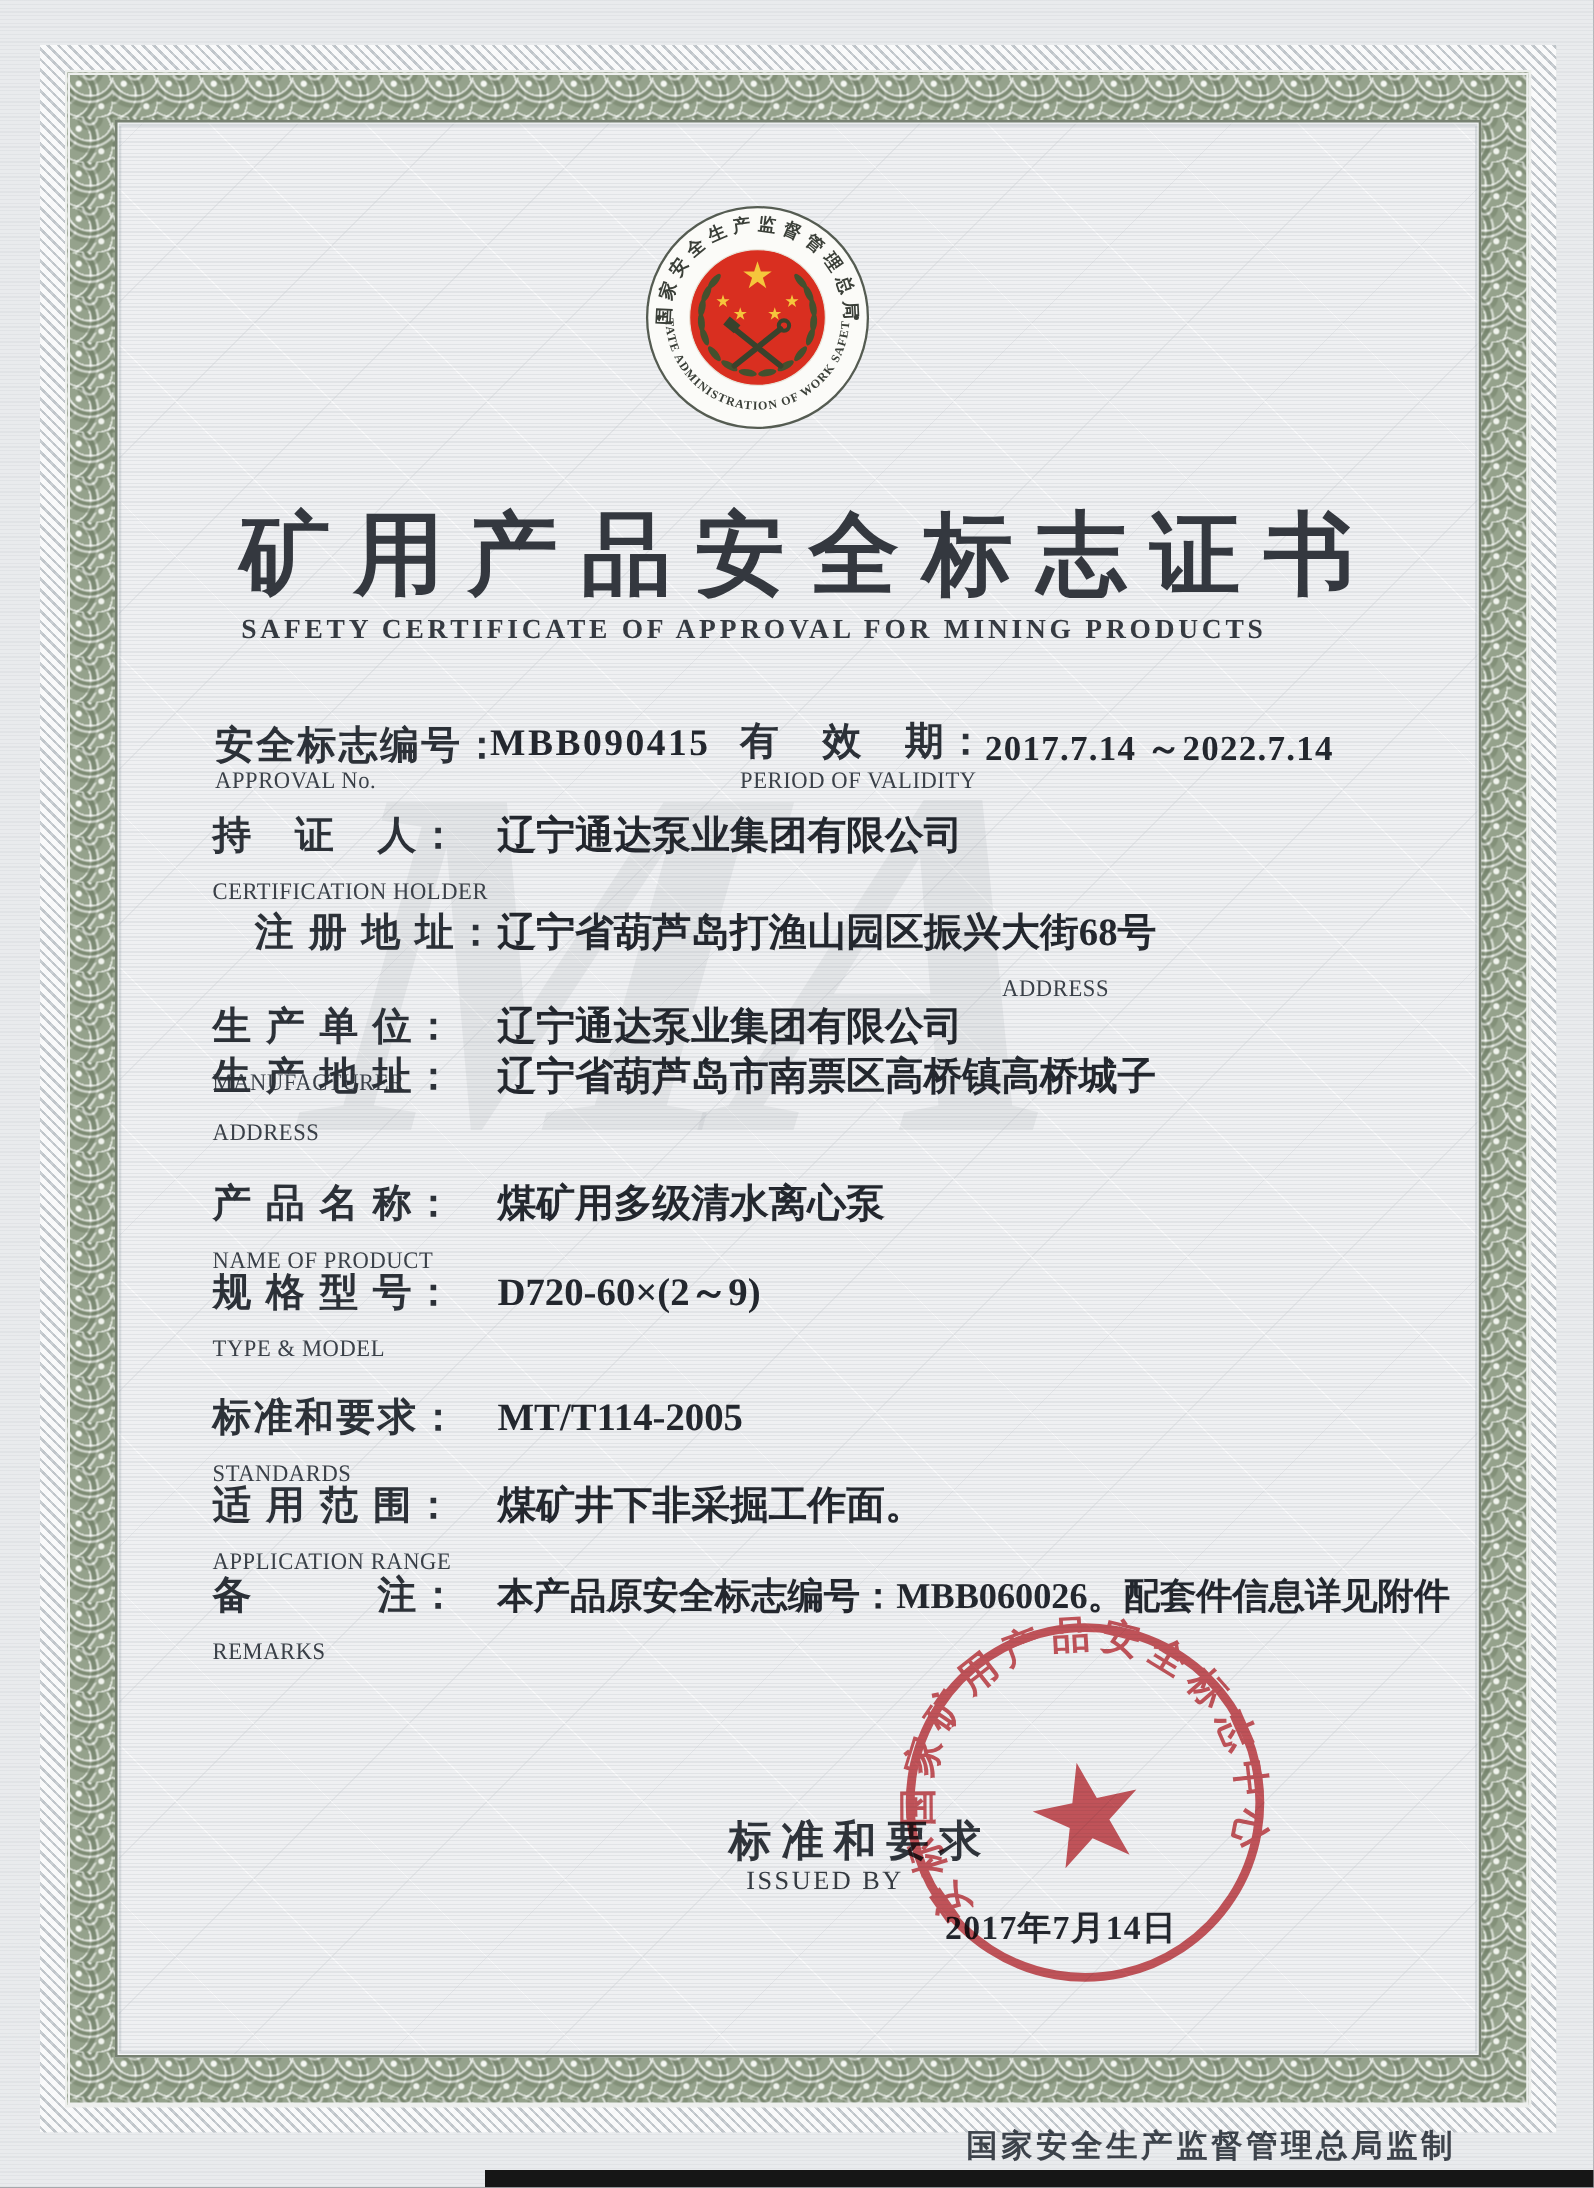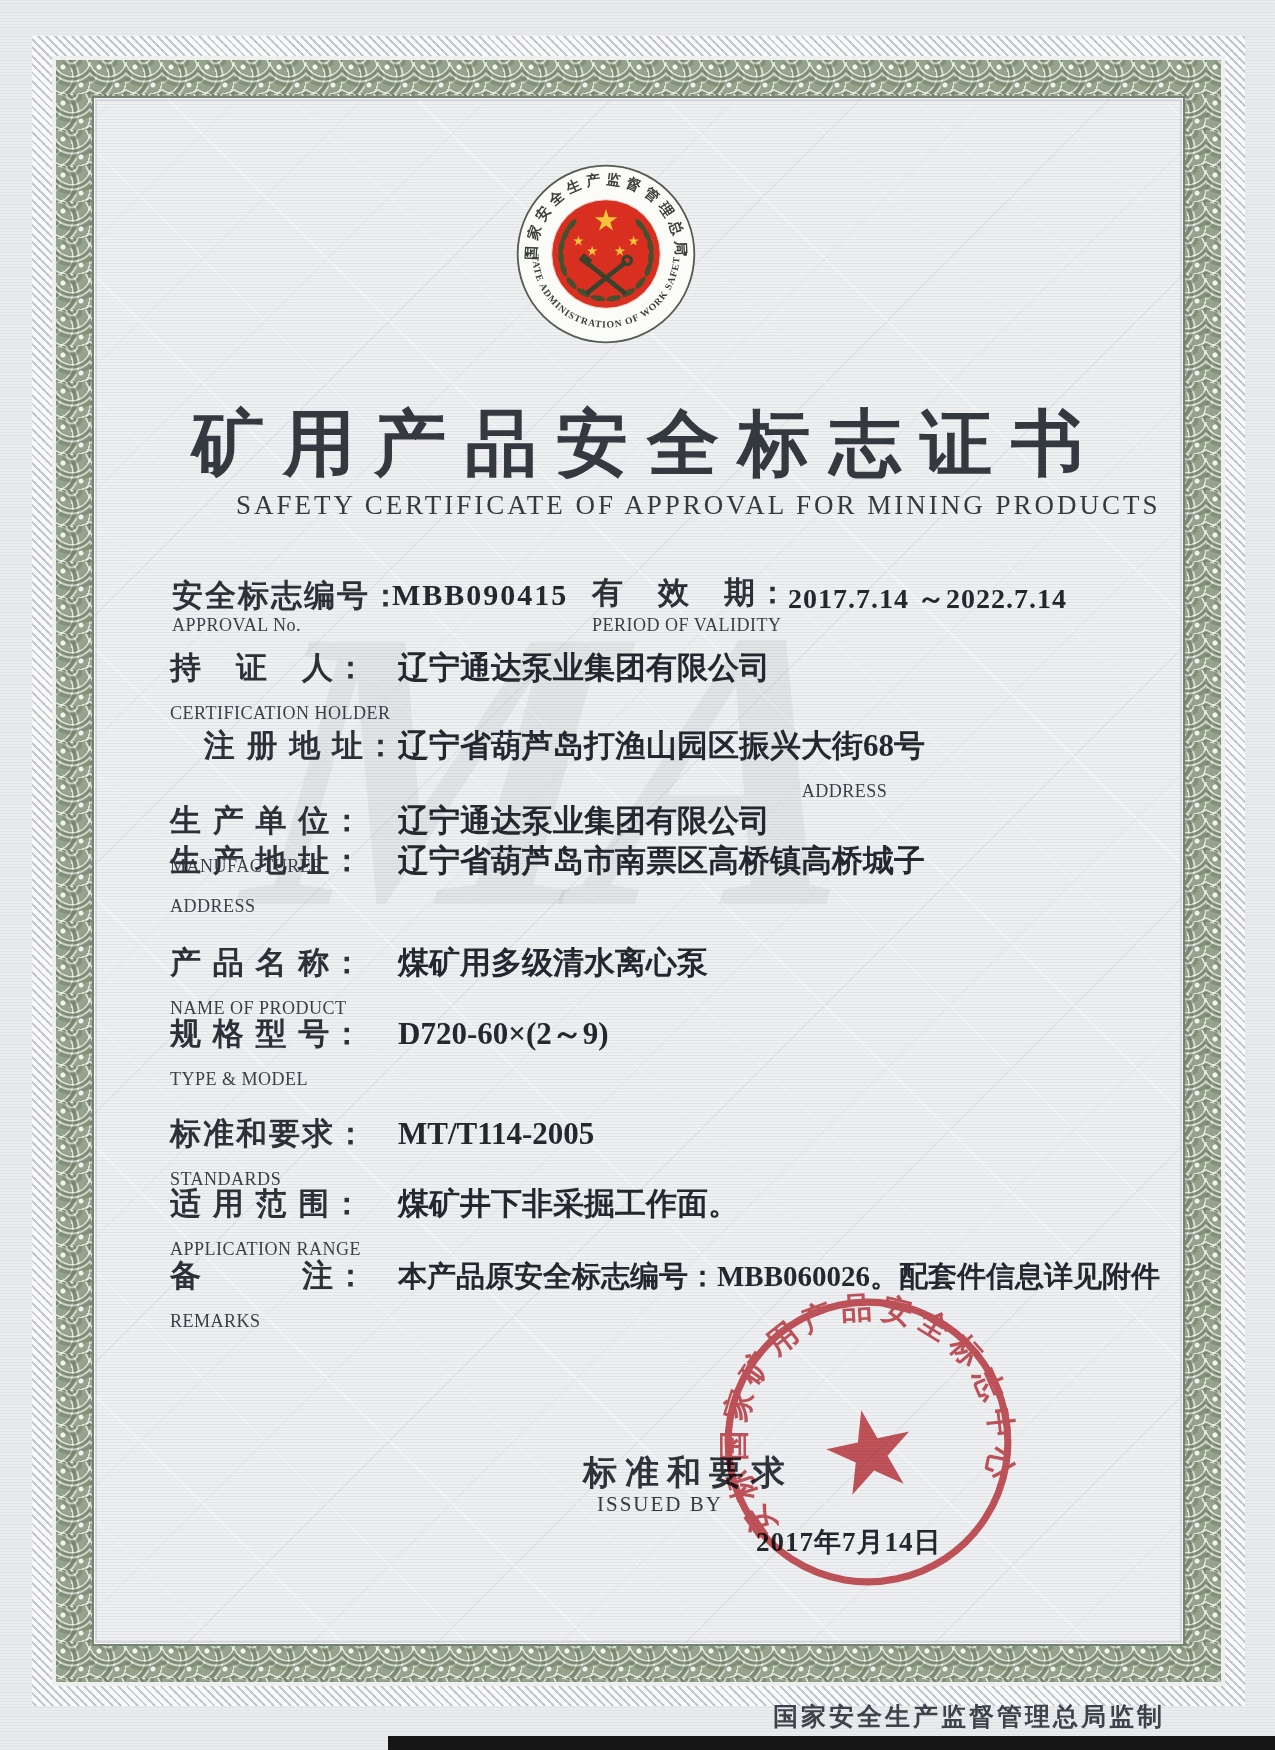--- a/index.html
+++ b/index.html
@@ -27,21 +27,21 @@
         box-shadow:inset 0 0 0 1px rgba(255,255,255,.85), inset 0 0 0 3px rgba(140,150,160,.25);
         background-image:
           repeating-linear-gradient(0deg, rgba(193,198,203,.30) 0 1px, transparent 1px 3px),
           repeating-linear-gradient(45deg, rgba(255,255,255,.55) 0 1px, transparent 1px 88px),
           repeating-linear-gradient(-45deg, rgba(163,169,175,.16) 0 1px, transparent 1px 88px);}
   .watermark-ma{position:absolute;left:255px;top:540px;font-size:400px;font-weight:bold;font-style:italic;
         color:rgba(148,155,163,.14);letter-spacing:-18px;transform:skewX(-6deg);user-select:none;}
   
   .emblem{position:absolute;left:514px;top:162px;width:184px;height:184px;}
   .title{position:absolute;left:192px;top:396px;font-size:72px;font-weight:bold;letter-spacing:19px;color:#34383f;white-space:nowrap;}
-  .subtitle{position:absolute;left:193px;top:490px;font-size:27px;font-weight:normal;letter-spacing:3px;color:#353a41;white-space:nowrap;margin-left:43px;}
+  .subtitle{position:absolute;left:193px;top:490px;font-size:22px;font-weight:bold;letter-spacing:3px;color:#353a41;white-space:nowrap;}
   .abs{position:absolute;white-space:nowrap;}
   .lab-cn{font-size:31px;font-weight:bold;letter-spacing:2px;color:#2c3138;}
   .lab-en{font-size:19px;color:#3a4048;letter-spacing:.5px;transform:scaleX(.95);transform-origin:left top;}
   .val{font-size:31px;font-weight:bold;color:#23272e;text-align:center;}
   .field{position:absolute;left:170px;line-height:36px;white-space:nowrap;}
   .field .lab{display:inline-block;width:228px;font-size:31px;font-weight:bold;letter-spacing:2px;color:#2c3138;}
   .field .fval{font-size:31px;font-weight:bold;color:#23272e;}
   .field .fval.tight{font-size:29px;letter-spacing:0;}
   .field .en{margin-top:4px;font-size:19px;color:#3a4048;letter-spacing:.5px;transform:scaleX(.95);transform-origin:left top;}
   .statement{position:absolute;left:162px;top:1348px;width:978px;font-size:30px;font-weight:bold;

